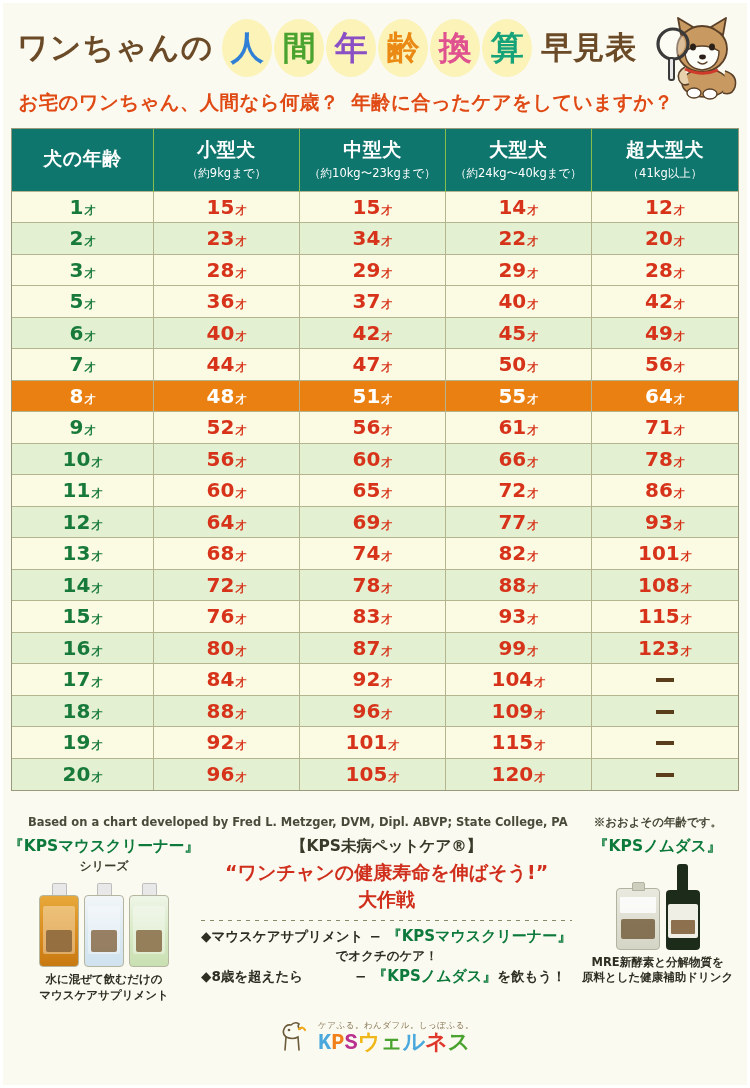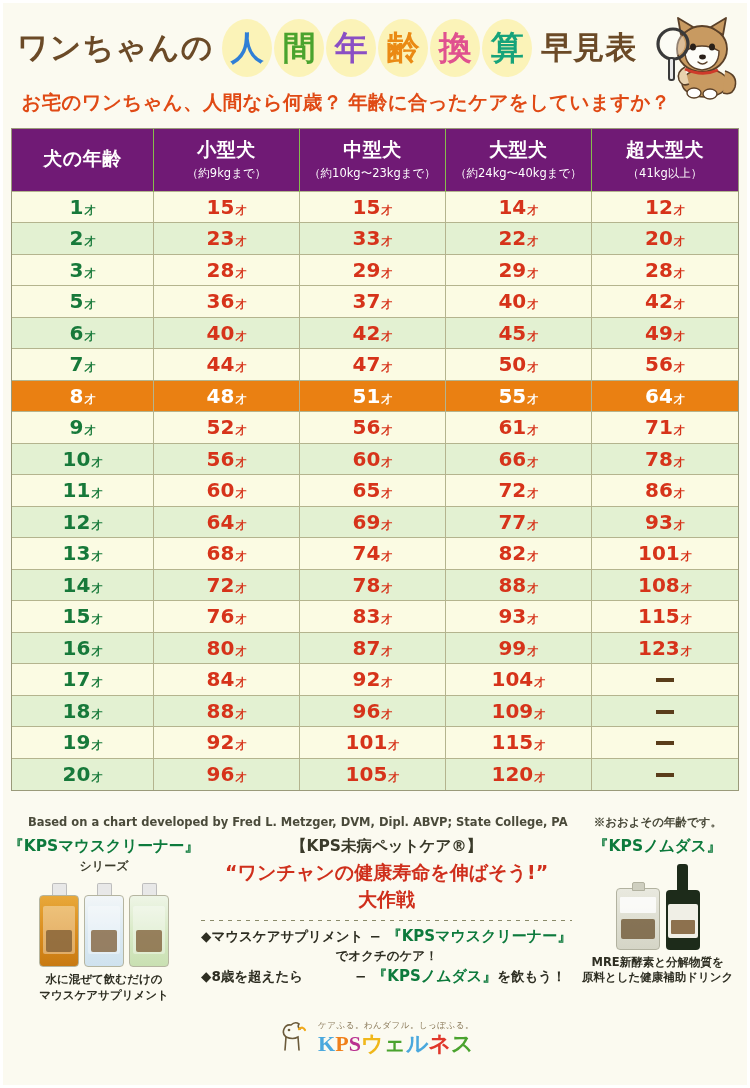--- a/index.html
+++ b/index.html
@@ -65,36 +65,36 @@
 
   .subtitle {
     text-align: center;
     color: #e04a15;
     font-size: 19.5px;
     font-weight: bold;
     letter-spacing: 0.3px;
     margin-top: -4px;
     padding-right: 58px;
     white-space: nowrap;
-    font-family: Liberation Sans, sans-serif;
+    font-family: Liberation Mono, monospace;
   }
 
   
   .tbl-wrap {
     margin: 12px 8px 0 8px;
     border: 1px solid #9a9a7a;
     background: #fbfbe0;
   }
   table.agetbl {
     width: 100%;
     border-collapse: collapse;
     table-layout: fixed;
   }
   table.agetbl th {
-    background: #701a75;
+    background: #0f766e;
     color: #ffffff;
     border-right: 1px solid #86bd4d;
     padding: 6px 2px 7px 2px;
     vertical-align: middle;
     height: 62px;
   }
   table.agetbl th:last-child { border-right: none; }
   .th-main {
     font-size: 19px; font-weight: bold; display: block;
     letter-spacing: 0.5px;
@@ -294,21 +294,21 @@
   }
   .logo-dog { width: 34px; height: 34px; }
   .logo-txt { display: flex; flex-direction: column; }
   .logo-tag {
     font-size: 8.5px; color: #8b7a5a; letter-spacing: .5px;
     font-family: "DejaVu Sans", sans-serif;
   }
   .logo-main {
     font-size: 22px; font-weight: bold; letter-spacing: 0;
     line-height: 1.05;
-    font-family: Liberation Serif, serif;
+    font-family: Liberation Mono, monospace;
   }
 </style>
 </head>
 <body>
 
 <div id="page">
 
   <div class="header">
     <div class="title-row">
       <div class="t-plain">ワンちゃんの</div>
@@ -387,21 +387,21 @@
           <tr class="odd">
             <td class="agecol"><span class="num">1</span><span class="sai">才</span></td>
             <td class="valcol"><span class="num">15</span><span class="sai">才</span></td>
             <td class="valcol"><span class="num">15</span><span class="sai">才</span></td>
             <td class="valcol"><span class="num">14</span><span class="sai">才</span></td>
             <td class="valcol"><span class="num">12</span><span class="sai">才</span></td>
           </tr>
           <tr class="even">
             <td class="agecol"><span class="num">2</span><span class="sai">才</span></td>
             <td class="valcol"><span class="num">23</span><span class="sai">才</span></td>
-            <td class="valcol"><span class="num">33</span><span class="sai">才</span></td>
+            <td class="valcol"><span class="num">34</span><span class="sai">才</span></td>
             <td class="valcol"><span class="num">22</span><span class="sai">才</span></td>
             <td class="valcol"><span class="num">20</span><span class="sai">才</span></td>
           </tr>
           <tr class="odd">
             <td class="agecol"><span class="num">3</span><span class="sai">才</span></td>
             <td class="valcol"><span class="num">28</span><span class="sai">才</span></td>
             <td class="valcol"><span class="num">29</span><span class="sai">才</span></td>
             <td class="valcol"><span class="num">29</span><span class="sai">才</span></td>
             <td class="valcol"><span class="num">28</span><span class="sai">才</span></td>
           </tr>

